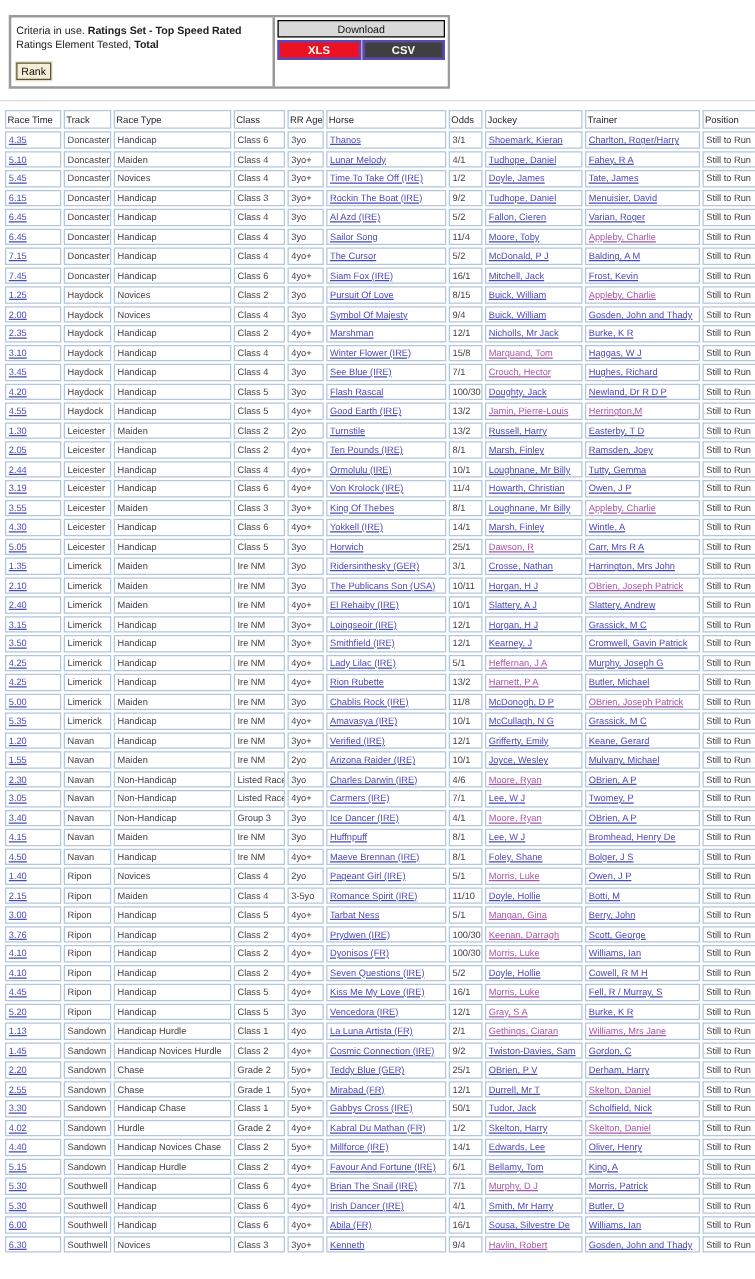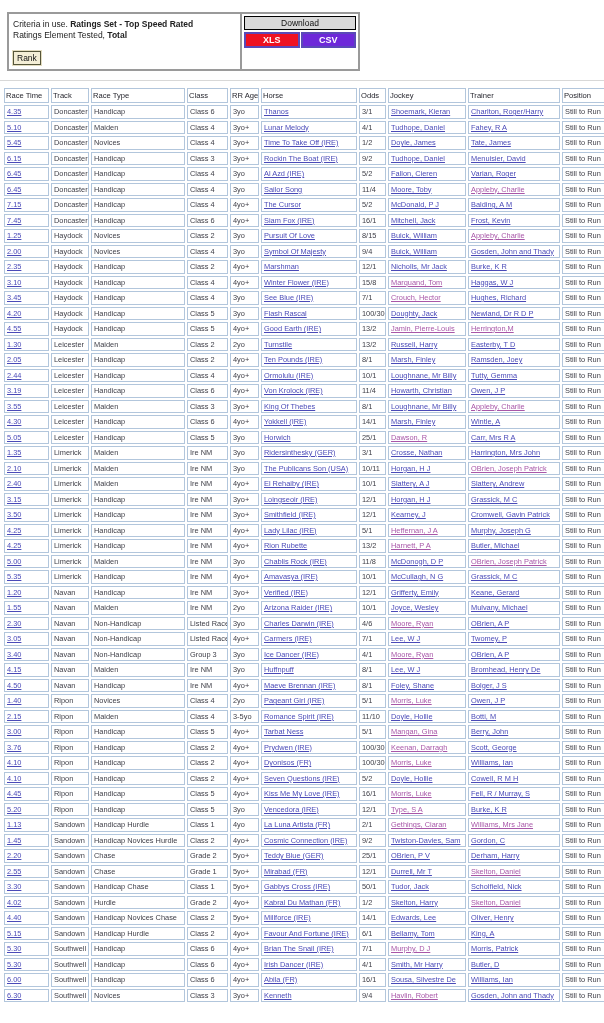--- a/index.html
+++ b/index.html
@@ -19,21 +19,21 @@
   .top-wrap{margin:12px 0 0 7px;width:353px;display:flex;border:2px solid #9a9a9a;background:#fff;}
   .criteria-panel{flex:1;border-right:2px solid #9a9a9a;padding:5px 4px 4px 4px;}
   .criteria-text{font-size:8.5px;line-height:11px;color:#222;}
   .criteria-text b{font-weight:bold;}
   .btn-row{margin-top:6px;}
   .beige-btn{
     display:inline-block;background:#f4eed6;border:1px solid #55553a;
     box-shadow:0 0 0 1px #e4ddc0;font-size:8.5px;color:#111;
     padding:1px 3px;margin-right:18px;cursor:pointer;
   }
-  .download-panel{width:116px;padding:2px;background:#fff;}
+  .download-panel{width:138px;padding:2px;background:#fff;}
   .download-header{
     border:1px solid #000;background:#d9d9d9;text-align:center;
     font-size:8.5px;color:#111;padding:1px 0;margin-bottom:2px;
   }
   .download-buttons{display:flex;gap:1px;}
   .dl-btn{
     flex:1;text-align:center;font-size:9px;font-weight:bold;color:#fff;
     border:2px solid #5a49b8;padding:1px 0;cursor:pointer;
   }
   hr.separator{border:none;border-top:1px solid #d8d8d8;margin:9px 0 5px 0;}
@@ -70,21 +70,21 @@
       <span>Ratings Element Tested, </span><b>Total</b>
     </div>
     <div class="btn-row">
       <span class="beige-btn">Rank</span>
     </div>
   </div>
   <div class="download-panel">
     <div class="download-header">Download</div>
     <div class="download-buttons">
       <div class="dl-btn" id="xls-btn" style="background: rgb(238, 17, 34);">XLS</div>
-      <div class="dl-btn" id="csv-btn" style="background: #6d28d9;">CSV</div>
+      <div class="dl-btn" id="csv-btn" style="background: #404040;">CSV</div>
     </div>
   </div>
 </div>
 
 <hr class="separator">
 
 <table class="results">
   <colgroup>
     <col class="c-time">
       <col class="c-track">
@@ -653,21 +653,21 @@
         <td>Still to Run</td>
       </tr>
       <tr>
         <td><span class="lnk">5.20</span></td>
         <td>Ripon</td>
         <td>Handicap</td>
         <td>Class 5</td>
         <td>3yo</td>
         <td><span class="lnk">Vencedora (IRE)</span></td>
         <td>12/1</td>
-        <td><span class="lnk visited">Type, S A</span></td>
+        <td><span class="lnk visited">Gray, S A</span></td>
         <td><span class="lnk">Burke, K R</span></td>
         <td>Still to Run</td>
       </tr>
       <tr>
         <td><span class="lnk">1.13</span></td>
         <td>Sandown</td>
         <td>Handicap Hurdle</td>
         <td>Class 1</td>
         <td>4yo</td>
         <td><span class="lnk">La Luna Artista (FR)</span></td>

